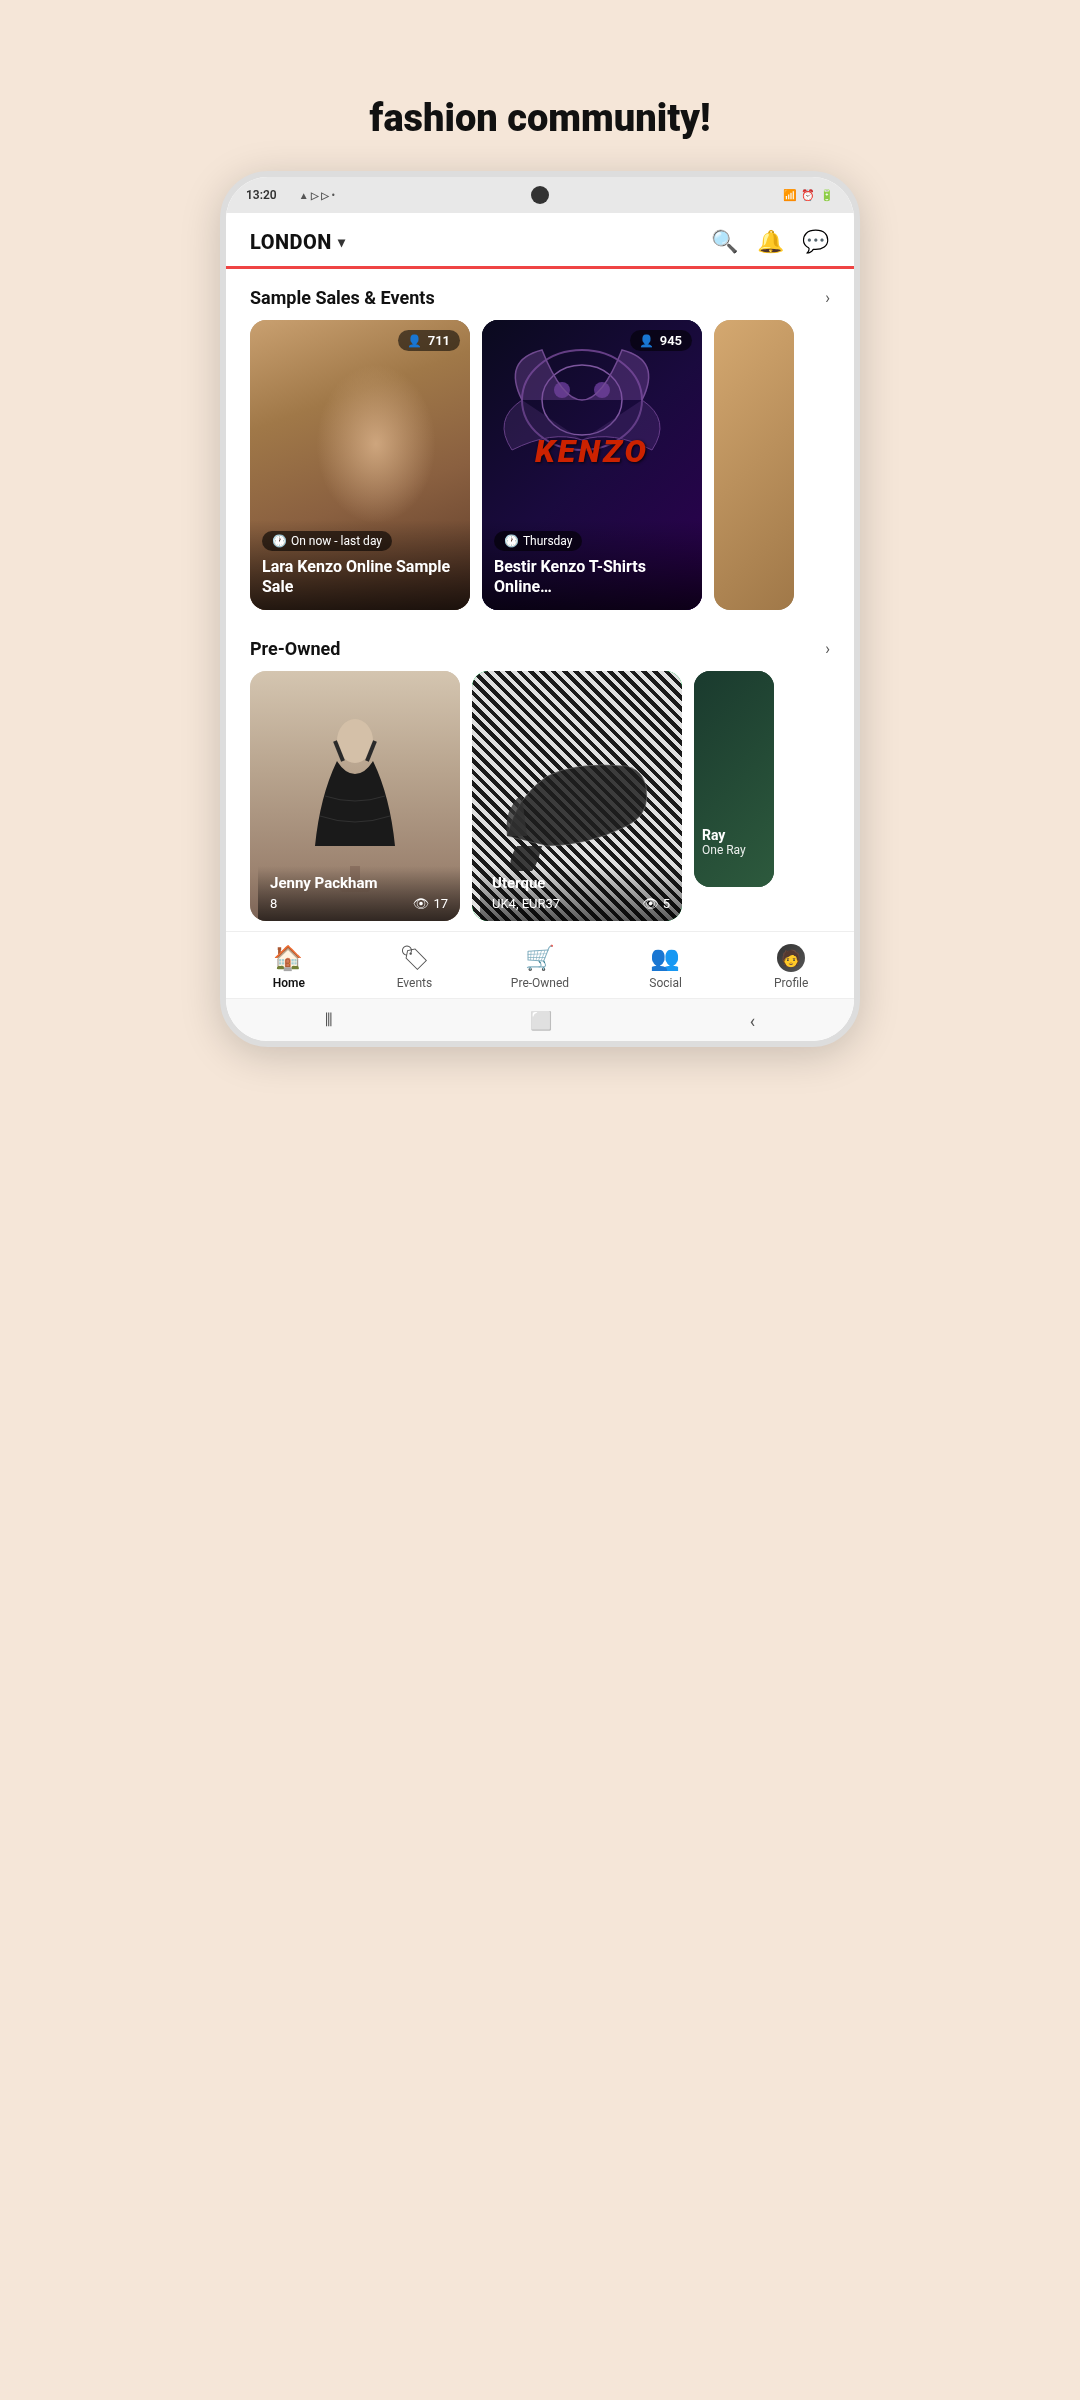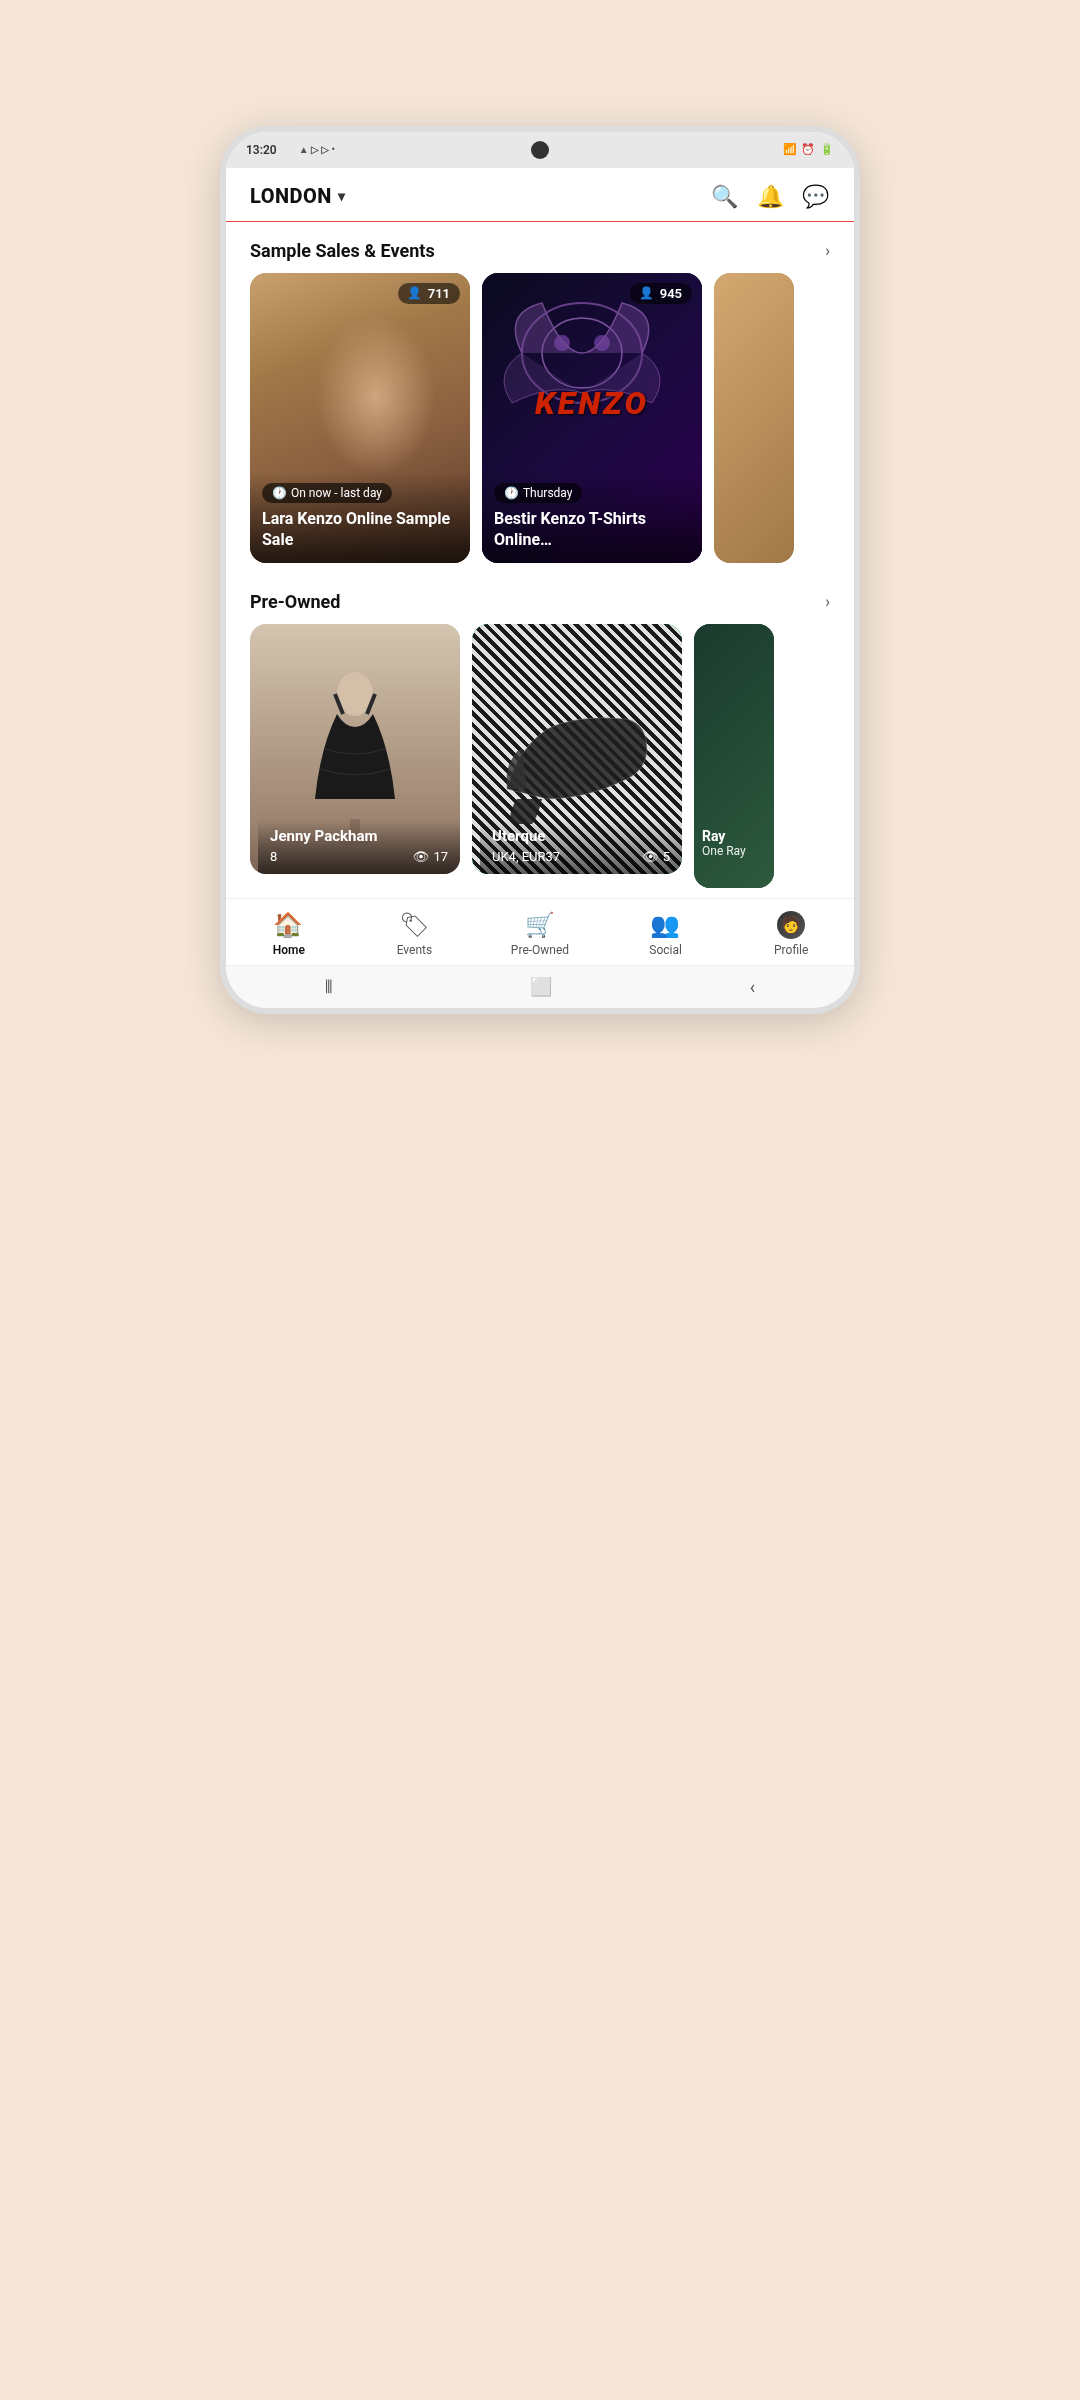--- a/index.html
+++ b/index.html
@@ -70,21 +70,21 @@
       transform: translateX(-50%);
     }
 
     
     .app-header {
       display: flex;
       align-items: center;
       justify-content: space-between;
       padding: 16px 24px 12px;
       background: #fff;
-      border-bottom: 1px solid #ef4444;
+      border-bottom: 3px solid #ef4444;
     }
     .location-selector {
       display: flex;
       align-items: center;
       gap: 6px;
       font-size: 20px;
       font-weight: 800;
       color: #111;
       letter-spacing: 0.5px;
       cursor: pointer;
@@ -346,20 +346,21 @@
       display: flex;
       align-items: center;
       justify-content: center;
     }
   </style>
 </head>
 <body>
 
 <div class="hero-text">
   <br>
+  <span>fashion community!</span>
 </div>
 
 <div class="phone-wrapper">
 
   <div class="status-bar">
     <div class="status-left">
       <span>13:20</span>
       <span style="font-size:10px; color:#555;">▲ ▷ ▷ •</span>
     </div>
     <div class="camera-notch"></div>
@@ -508,21 +509,21 @@
                 <span>UK4, EUR37</span>
               </div>
               <div class="card-meta-right">
                 <span>👁</span>
                 <span>5</span>
               </div>
             </div>
           </div>
         </div>
 
-        <div class="preowned-card-partial" style="height:264px;">
+        <div class="preowned-card-partial" style="height:216px;">
           <div style="width:100%;height:100%;background:linear-gradient(135deg,#1a3a2e 0%,#2d5a3d 100%);border-radius:16px;position:relative;">
             <div style="position:absolute;bottom:30px;left:8px;color:#fff;font-size:14px;font-weight:700;">
               <div>Ray</div>
               <div style="font-size:12px;font-weight:400;opacity:0.9;">One Ray</div>
             </div>
           </div>
         </div>
 
       </div>
     </div>

